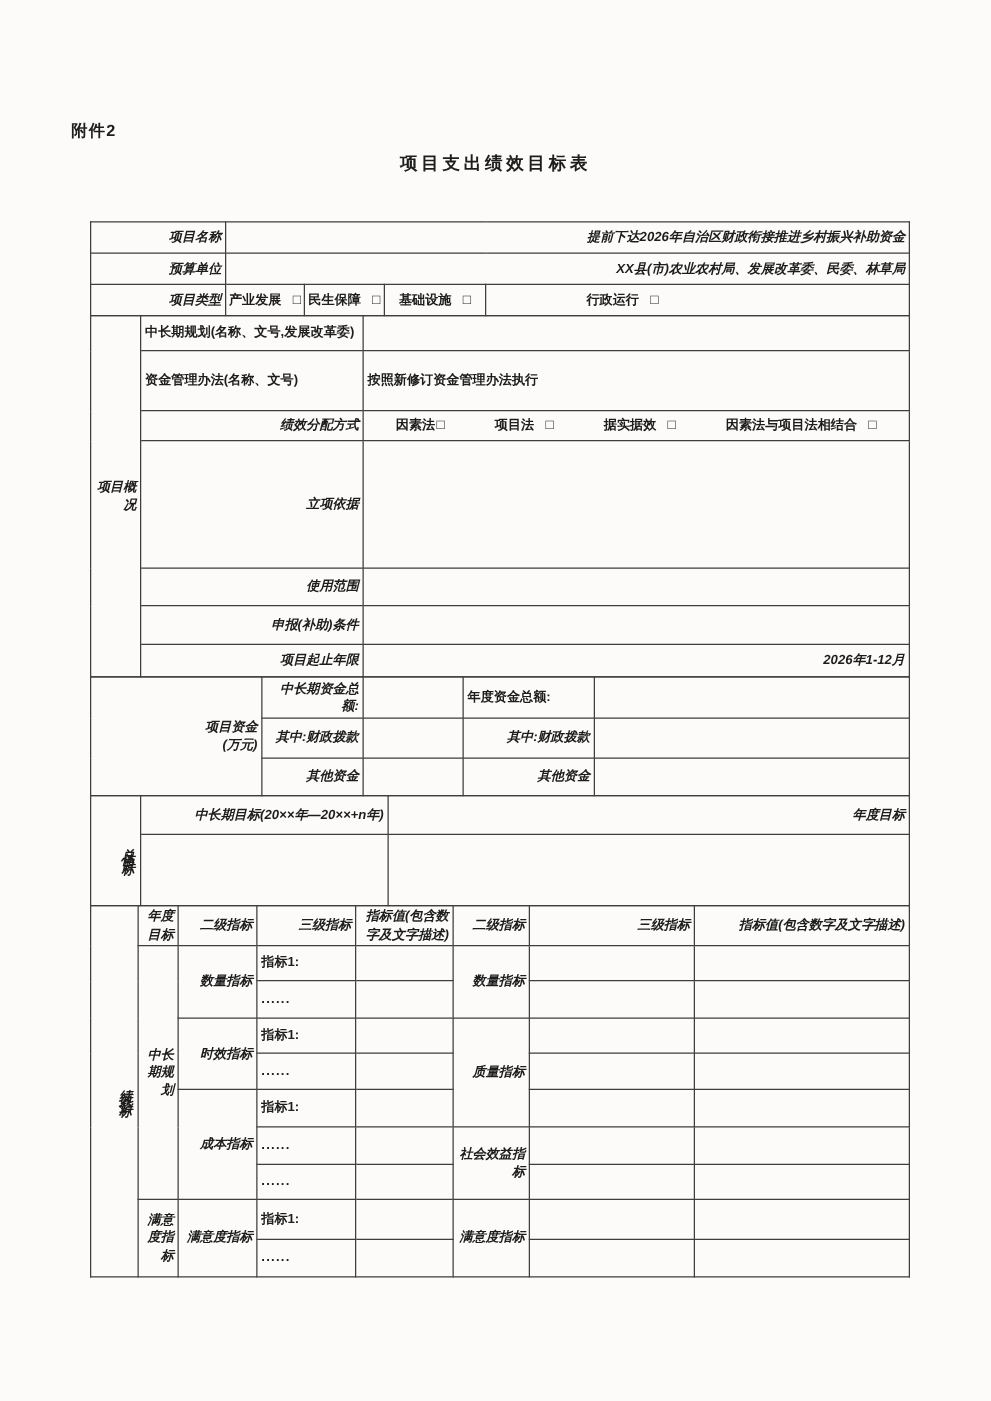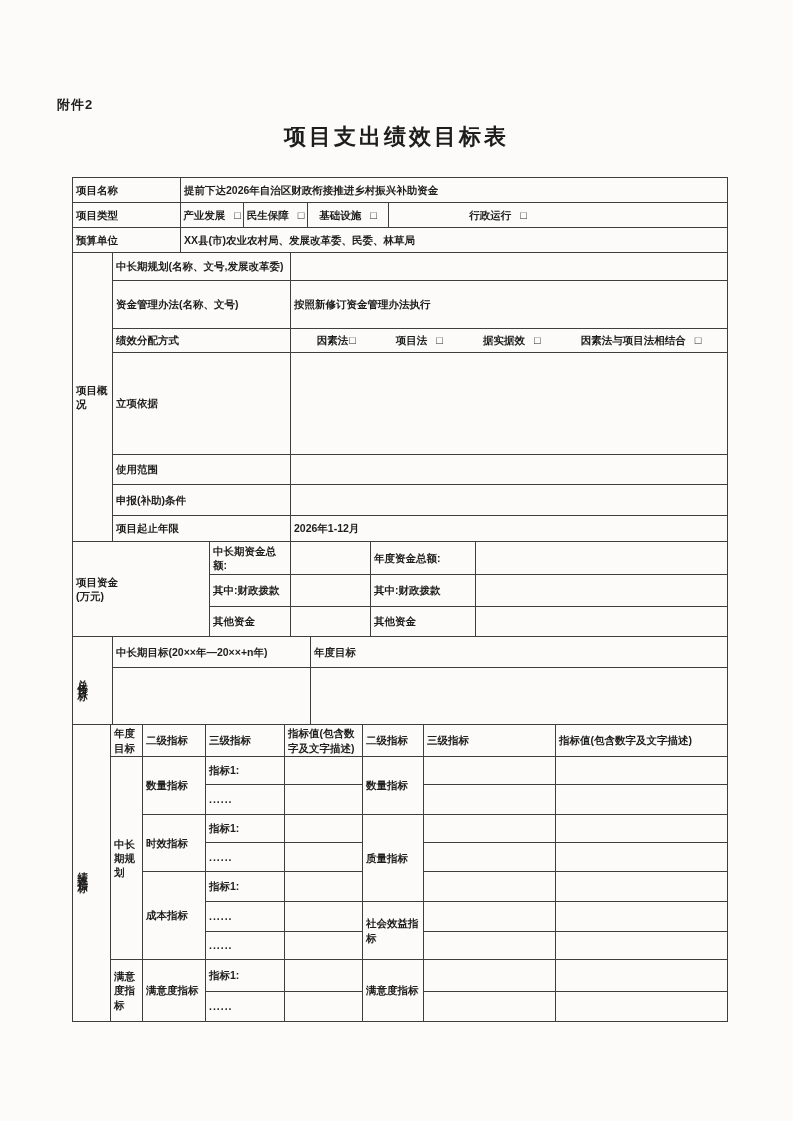--- a/index.html
+++ b/index.html
@@ -4,28 +4,28 @@
 <style>
   html,body{margin:0;padding:0;background:#e8e8e8;}
   .sheet{
     position:relative;width:793px;height:1121px;background:#fcfbf9;
     font-family:"Liberation Sans","DejaVu Sans",sans-serif;
     font-weight:bold;color:#1d1d1d;overflow:hidden;
     box-shadow:0 0 4px rgba(0,0,0,.2);
   }
   .attachment{position:absolute;left:57px;top:96px;font-size:13px;letter-spacing:1px;}
   .title{position:absolute;left:0;top:122px;width:100%;text-align:center;
-         font-size:22px;letter-spacing:3px;margin:0;}
+         font-size:14px;letter-spacing:3px;margin:0;}
   .subtitle{position:absolute;left:0;top:160px;width:100%;text-align:center;font-size:10.5px;}
   .tables{position:absolute;left:72px;top:178px;width:657px;}
   table.tbl{border-collapse:collapse;table-layout:fixed;width:656px;margin-top:-1px;}
   .tbl td{border:1px solid #3e3e3e;font-size:10.5px;line-height:1.35;
           padding:1px 3px;vertical-align:middle;word-break:break-all;
           overflow:hidden;}
-  .c{text-align:left;}
+  .c{text-align:right;font-style:italic;}
   .l{text-align:left;padding-left:6px;}
   .vspan{writing-mode:vertical-rl;text-orientation:upright;letter-spacing:4px;display:inline-block;}
   .tight{font-size:9px;letter-spacing:0;padding:0;margin-top:28px;}
   .opts{display:flex;justify-content:center;align-items:center;gap:40px;}
   .opt{display:inline-flex;align-items:center;gap:9px;white-space:nowrap;}
   .box{font-size:11px;font-weight:normal;}
   .hdr{font-size:10px;}
   .dots{letter-spacing:1px;}
 </style>
 </head>
@@ -45,20 +45,24 @@
           <col style="width:64px">
           <col style="width:81px">
           <col style="width:339px">
         </colgroup>
       <tbody>
           <tr style="height:25px">
         <td class="c">项目名称</td>
         <td class="c" colspan="4">提前下达2026年自治区财政衔接推进乡村振兴补助资金</td>
       </tr>
       <tr style="height:25px">
+        <td class="c">预算单位</td>
+        <td class="c" colspan="4">XX县(市)农业农村局、发展改革委、民委、林草局</td>
+      </tr>
+      <tr style="height:25px">
         <td class="c">项目类型</td>
         <td>
           <div class="opt" style="justify-content:center;display:flex">
             <span>产业发展</span>
             <span class="box">□</span>
           </div>
         </td>
         <td>
           <div class="opt" style="justify-content:center;display:flex">
             <span>民生保障</span>
@@ -70,24 +74,20 @@
             <span>基础设施</span>
             <span class="box">□</span>
           </div>
         </td>
         <td>
           <div class="opt" style="justify-content:center;display:flex;padding-right:120px">
             <span>行政运行</span>
             <span class="box">□</span>
           </div>
         </td>
-      </tr>
-      <tr style="height:25px">
-        <td class="c">预算单位</td>
-        <td class="c" colspan="4">XX县(市)农业农村局、发展改革委、民委、林草局</td>
       </tr>
     </tbody>
       </table>
 
     <table class="tbl">
       <colgroup>
           <col style="width:40px">
           <col style="width:178px">
           <col style="width:437px">
         </colgroup>

